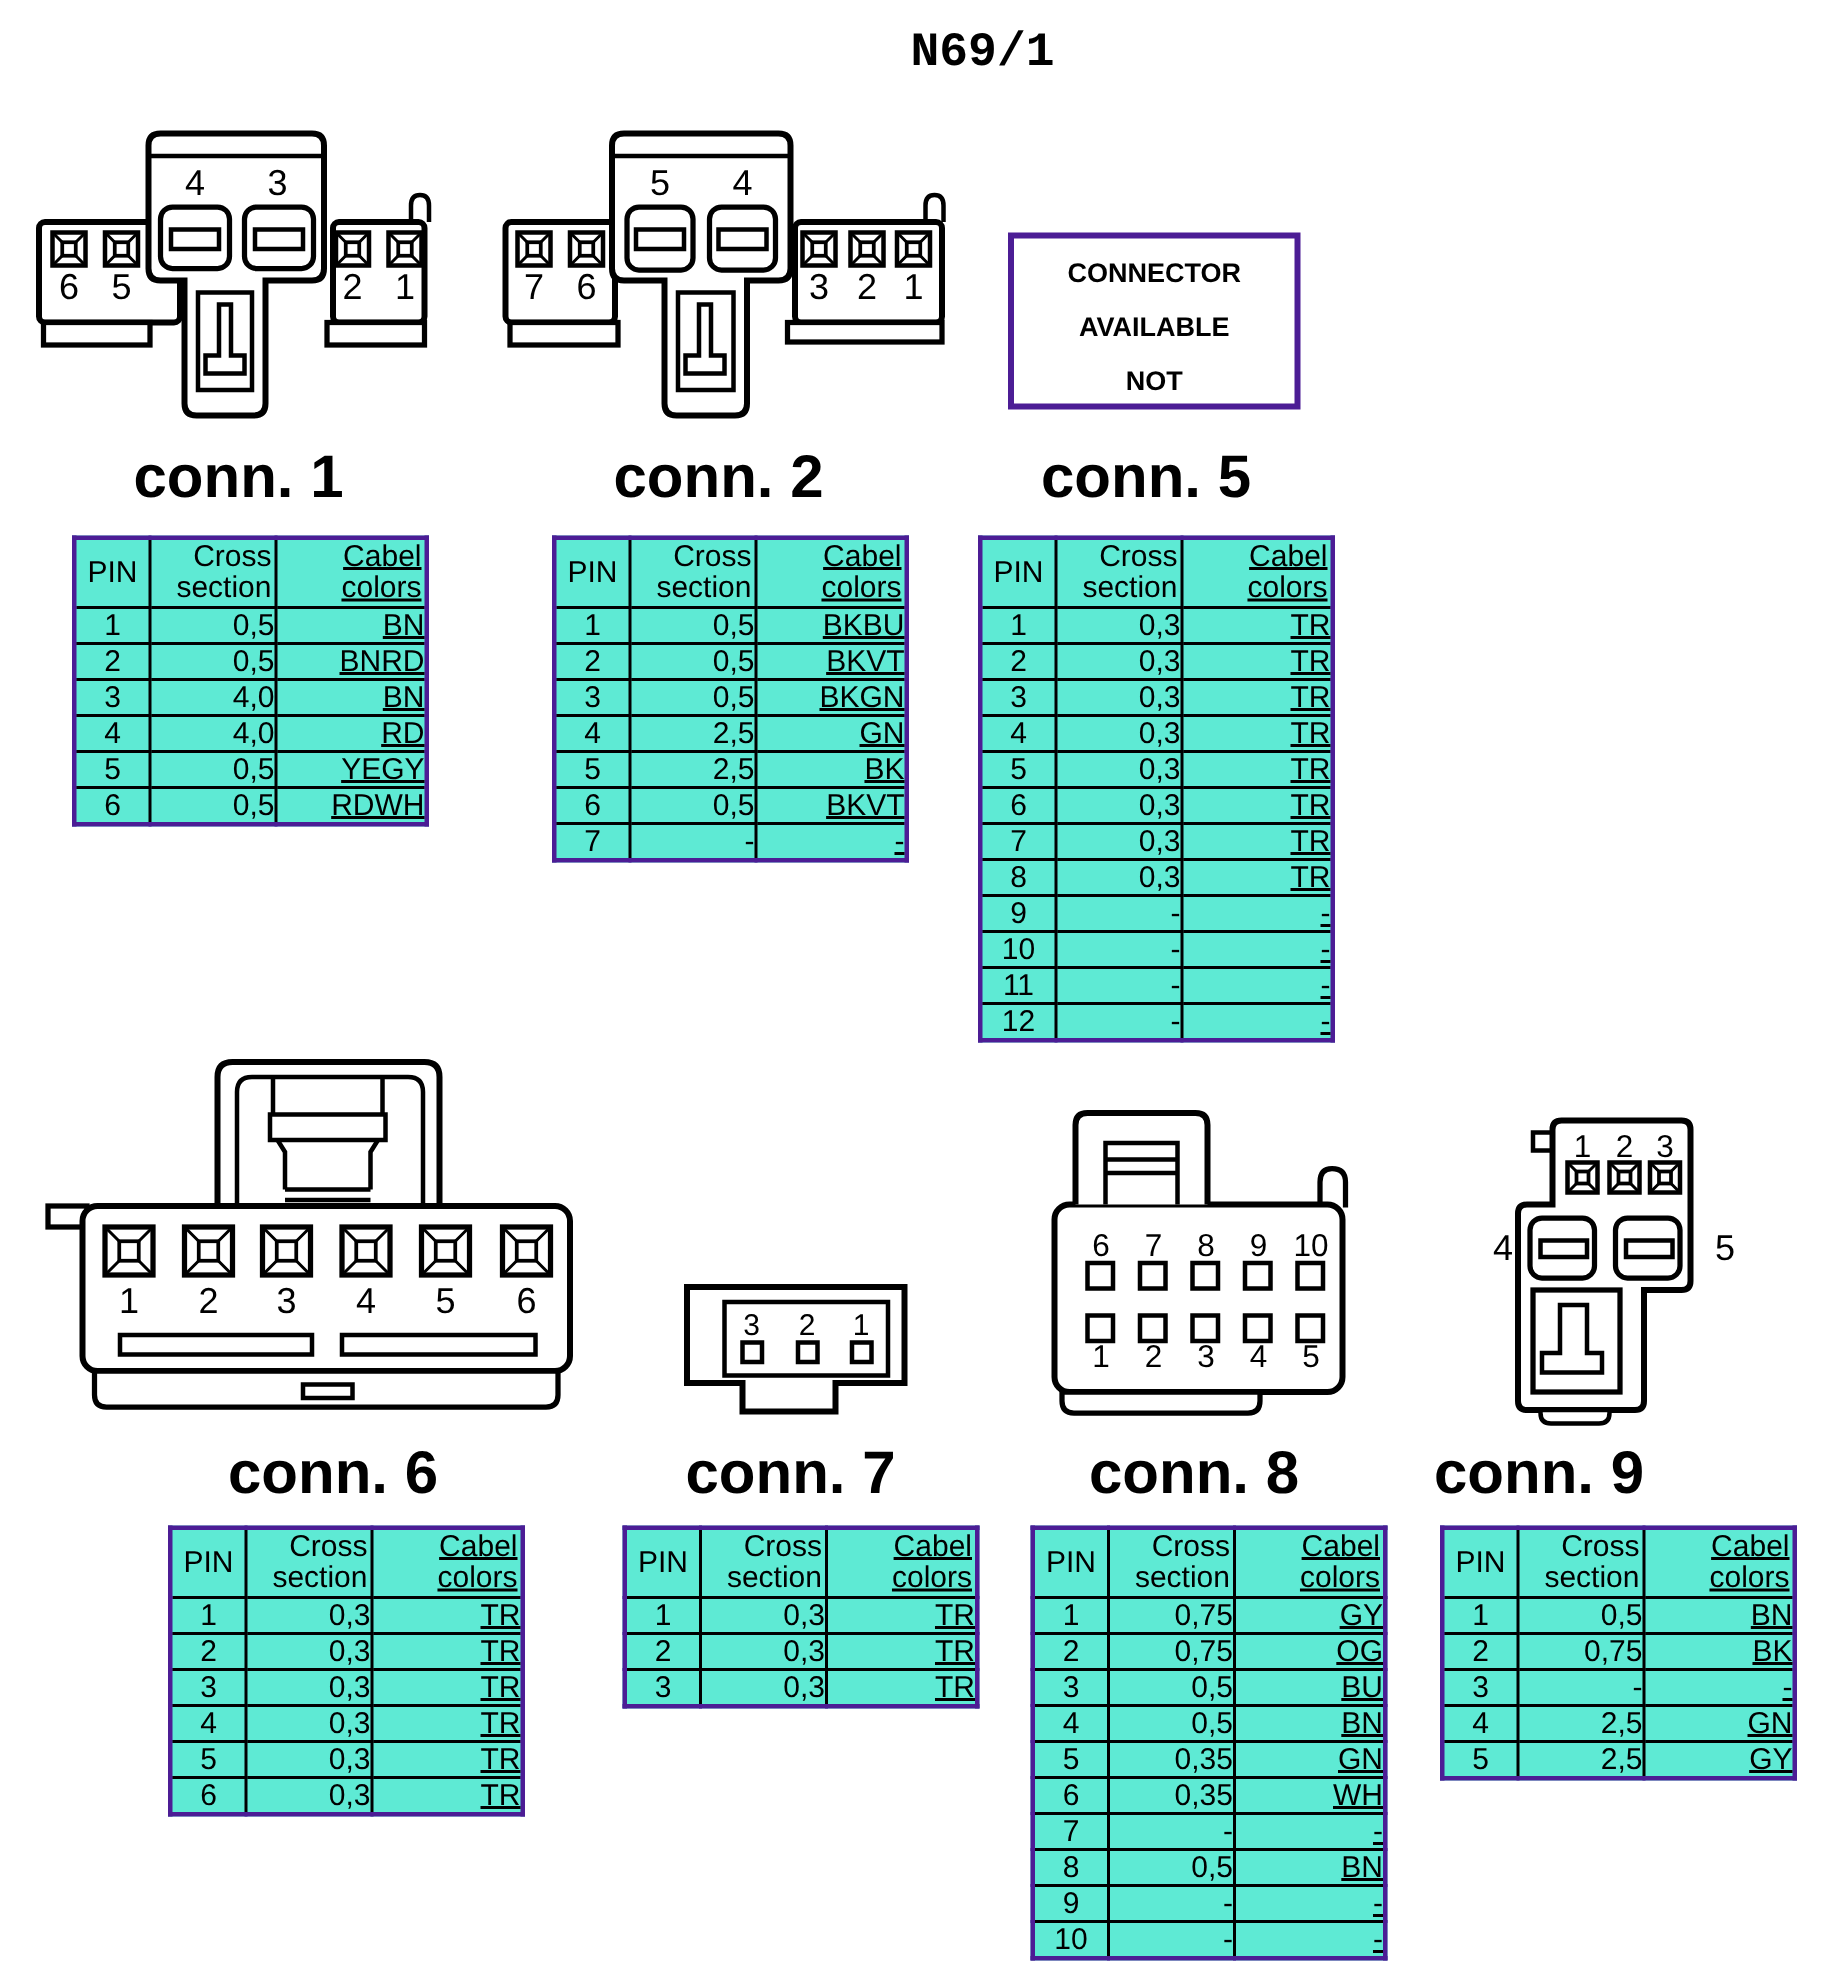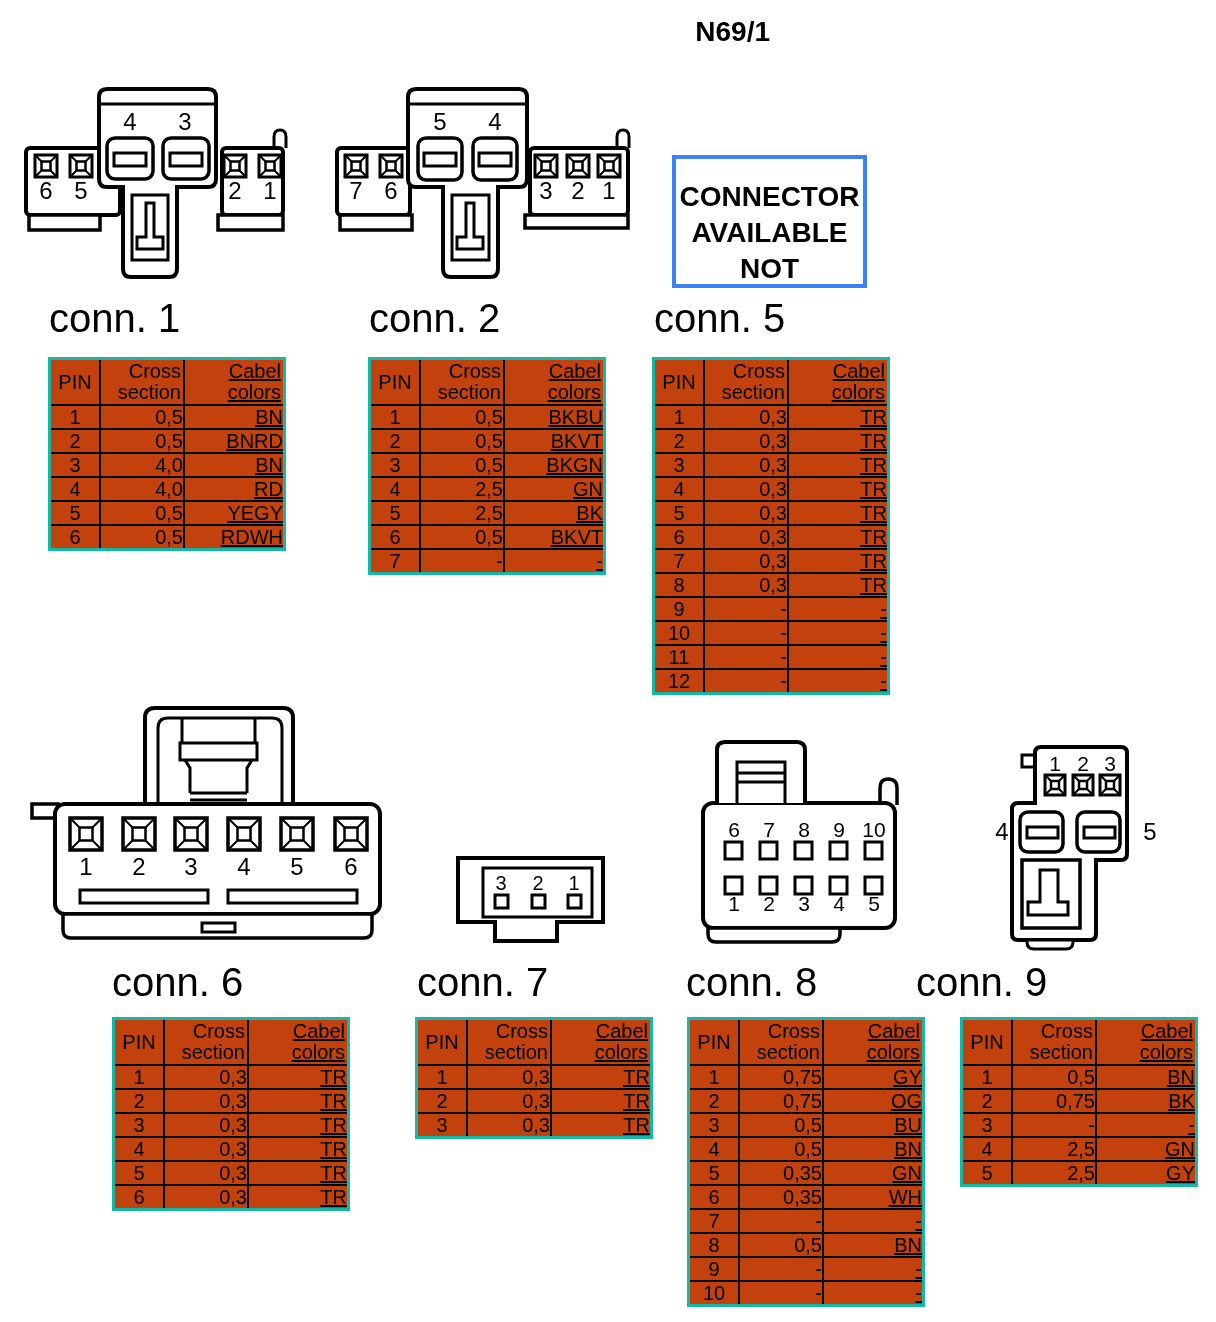--- a/index.html
+++ b/index.html
@@ -1,23 +1,23 @@
 <!DOCTYPE html>
 <html><head>
 <meta charset="utf-8">
 <style>
   html,body{margin:0;padding:0;background:#fff;}
   #canvas{position:relative;width:1216px;height:1322px;background:#fff;overflow:hidden;
           font-family:"Liberation Sans",sans-serif;color:#000;}
   .abs{position:absolute;}
-  .page-title{font-size:28px;font-weight:bold;text-align:right;letter-spacing:0px;}
-  .conn-label{font-size:40px;font-weight:normal;text-align:left;white-space:nowrap;}
-  .na-box{border:4px solid #3b82f6;width:187px;height:105px;text-align:center;
-          font-size:28px;font-weight:bold;line-height:36px;padding-top:20px;box-sizing:content-box;}
-  table.pins{border-collapse:collapse;border:3px solid #14b8a6;font-size:20px;background:#c2410c;}
+  .page-title{font-size:32px;font-weight:bold;text-align:center;letter-spacing:0px;font-family:Liberation Mono, monospace;}
+  .conn-label{font-size:40px;font-weight:bold;text-align:center;white-space:nowrap;}
+  .na-box{border:4px solid #4c1d95;width:187px;height:105px;text-align:center;
+          font-size:18px;font-weight:bold;line-height:36px;padding-top:5px;box-sizing:content-box;}
+  table.pins{border-collapse:collapse;border:3px solid #4c1d95;font-size:20px;background:#5eead4;}
   table.pins th{border:2px solid #000;font-weight:normal;height:44px;text-align:center;
                 vertical-align:middle;line-height:1.05;padding:0 2px;}
   table.pins td{border:2px solid #000;height:22px;line-height:21px;vertical-align:middle;padding:0;}
   table.pins .c0{width:44px;text-align:center;}
   table.pins .c1{width:74px;text-align:right;padding-left:6px;}
   table.pins .c2{width:90px;text-align:right;padding-left:6px;text-decoration:underline;}
   
   .o4{fill:#fff;stroke:#000;stroke-width:4;}
   .o35{fill:#fff;stroke:#000;stroke-width:3.5;}
   .o3{fill:#fff;stroke:#000;stroke-width:3;}

